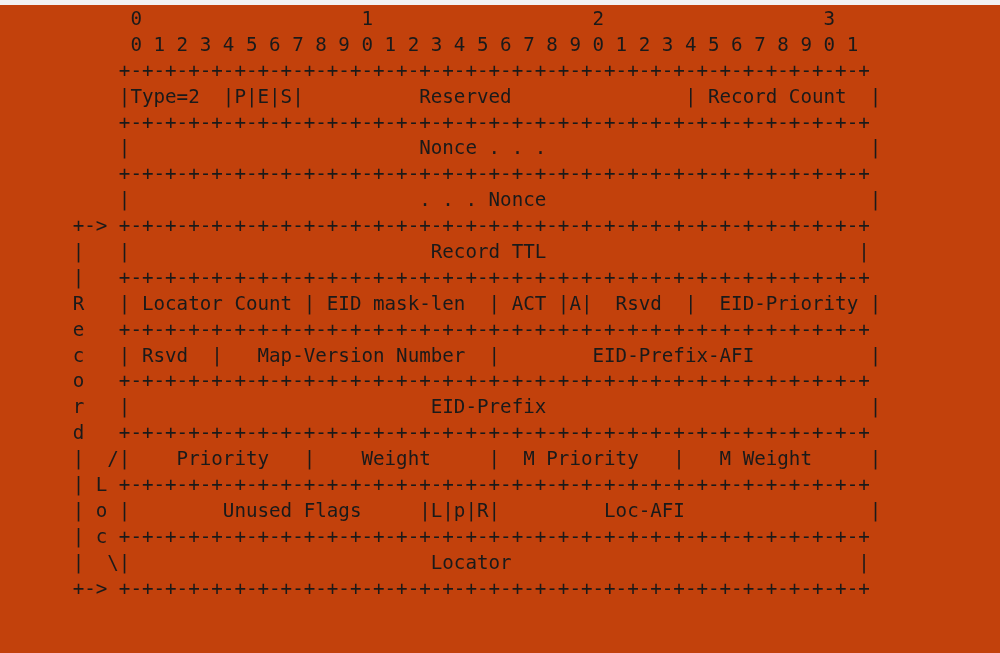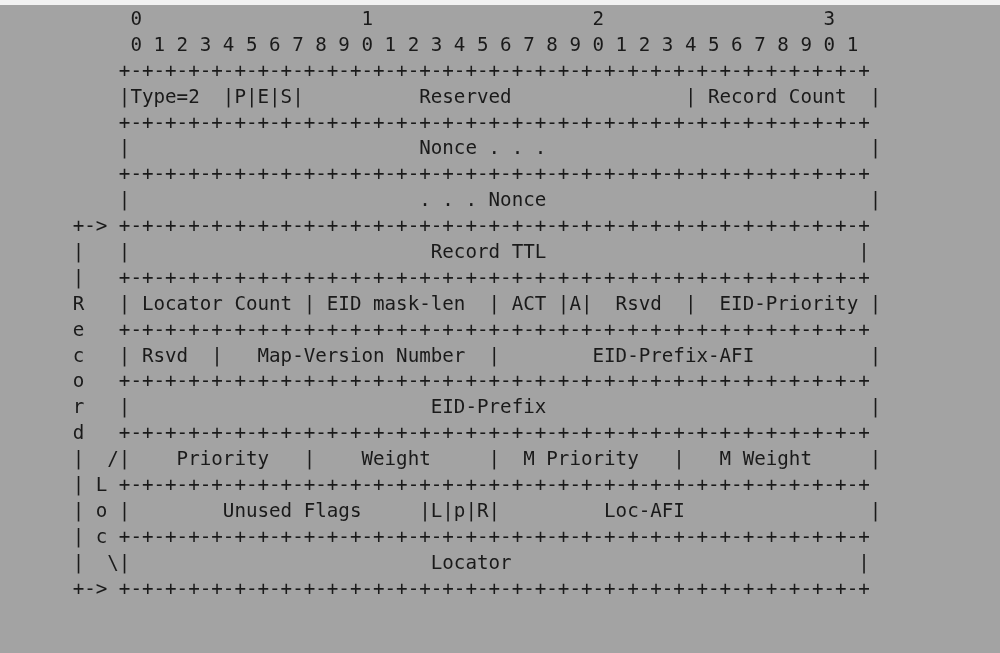--- a/index.html
+++ b/index.html
@@ -5,21 +5,21 @@
 <style>
   html, body {
     margin: 0;
     padding: 0;
     background: #ffffff;
   }
   #canvas {
     position: relative;
     width: 1000px;
     height: 653px;
-    background: #a3a3a3;
+    background: #c2410c;
     overflow: hidden;
   }
   
   #top-strip {
     position: absolute;
     left: 0;
     top: 0;
     width: 1000px;
     height: 5px;
     background: #f2f2f2;

